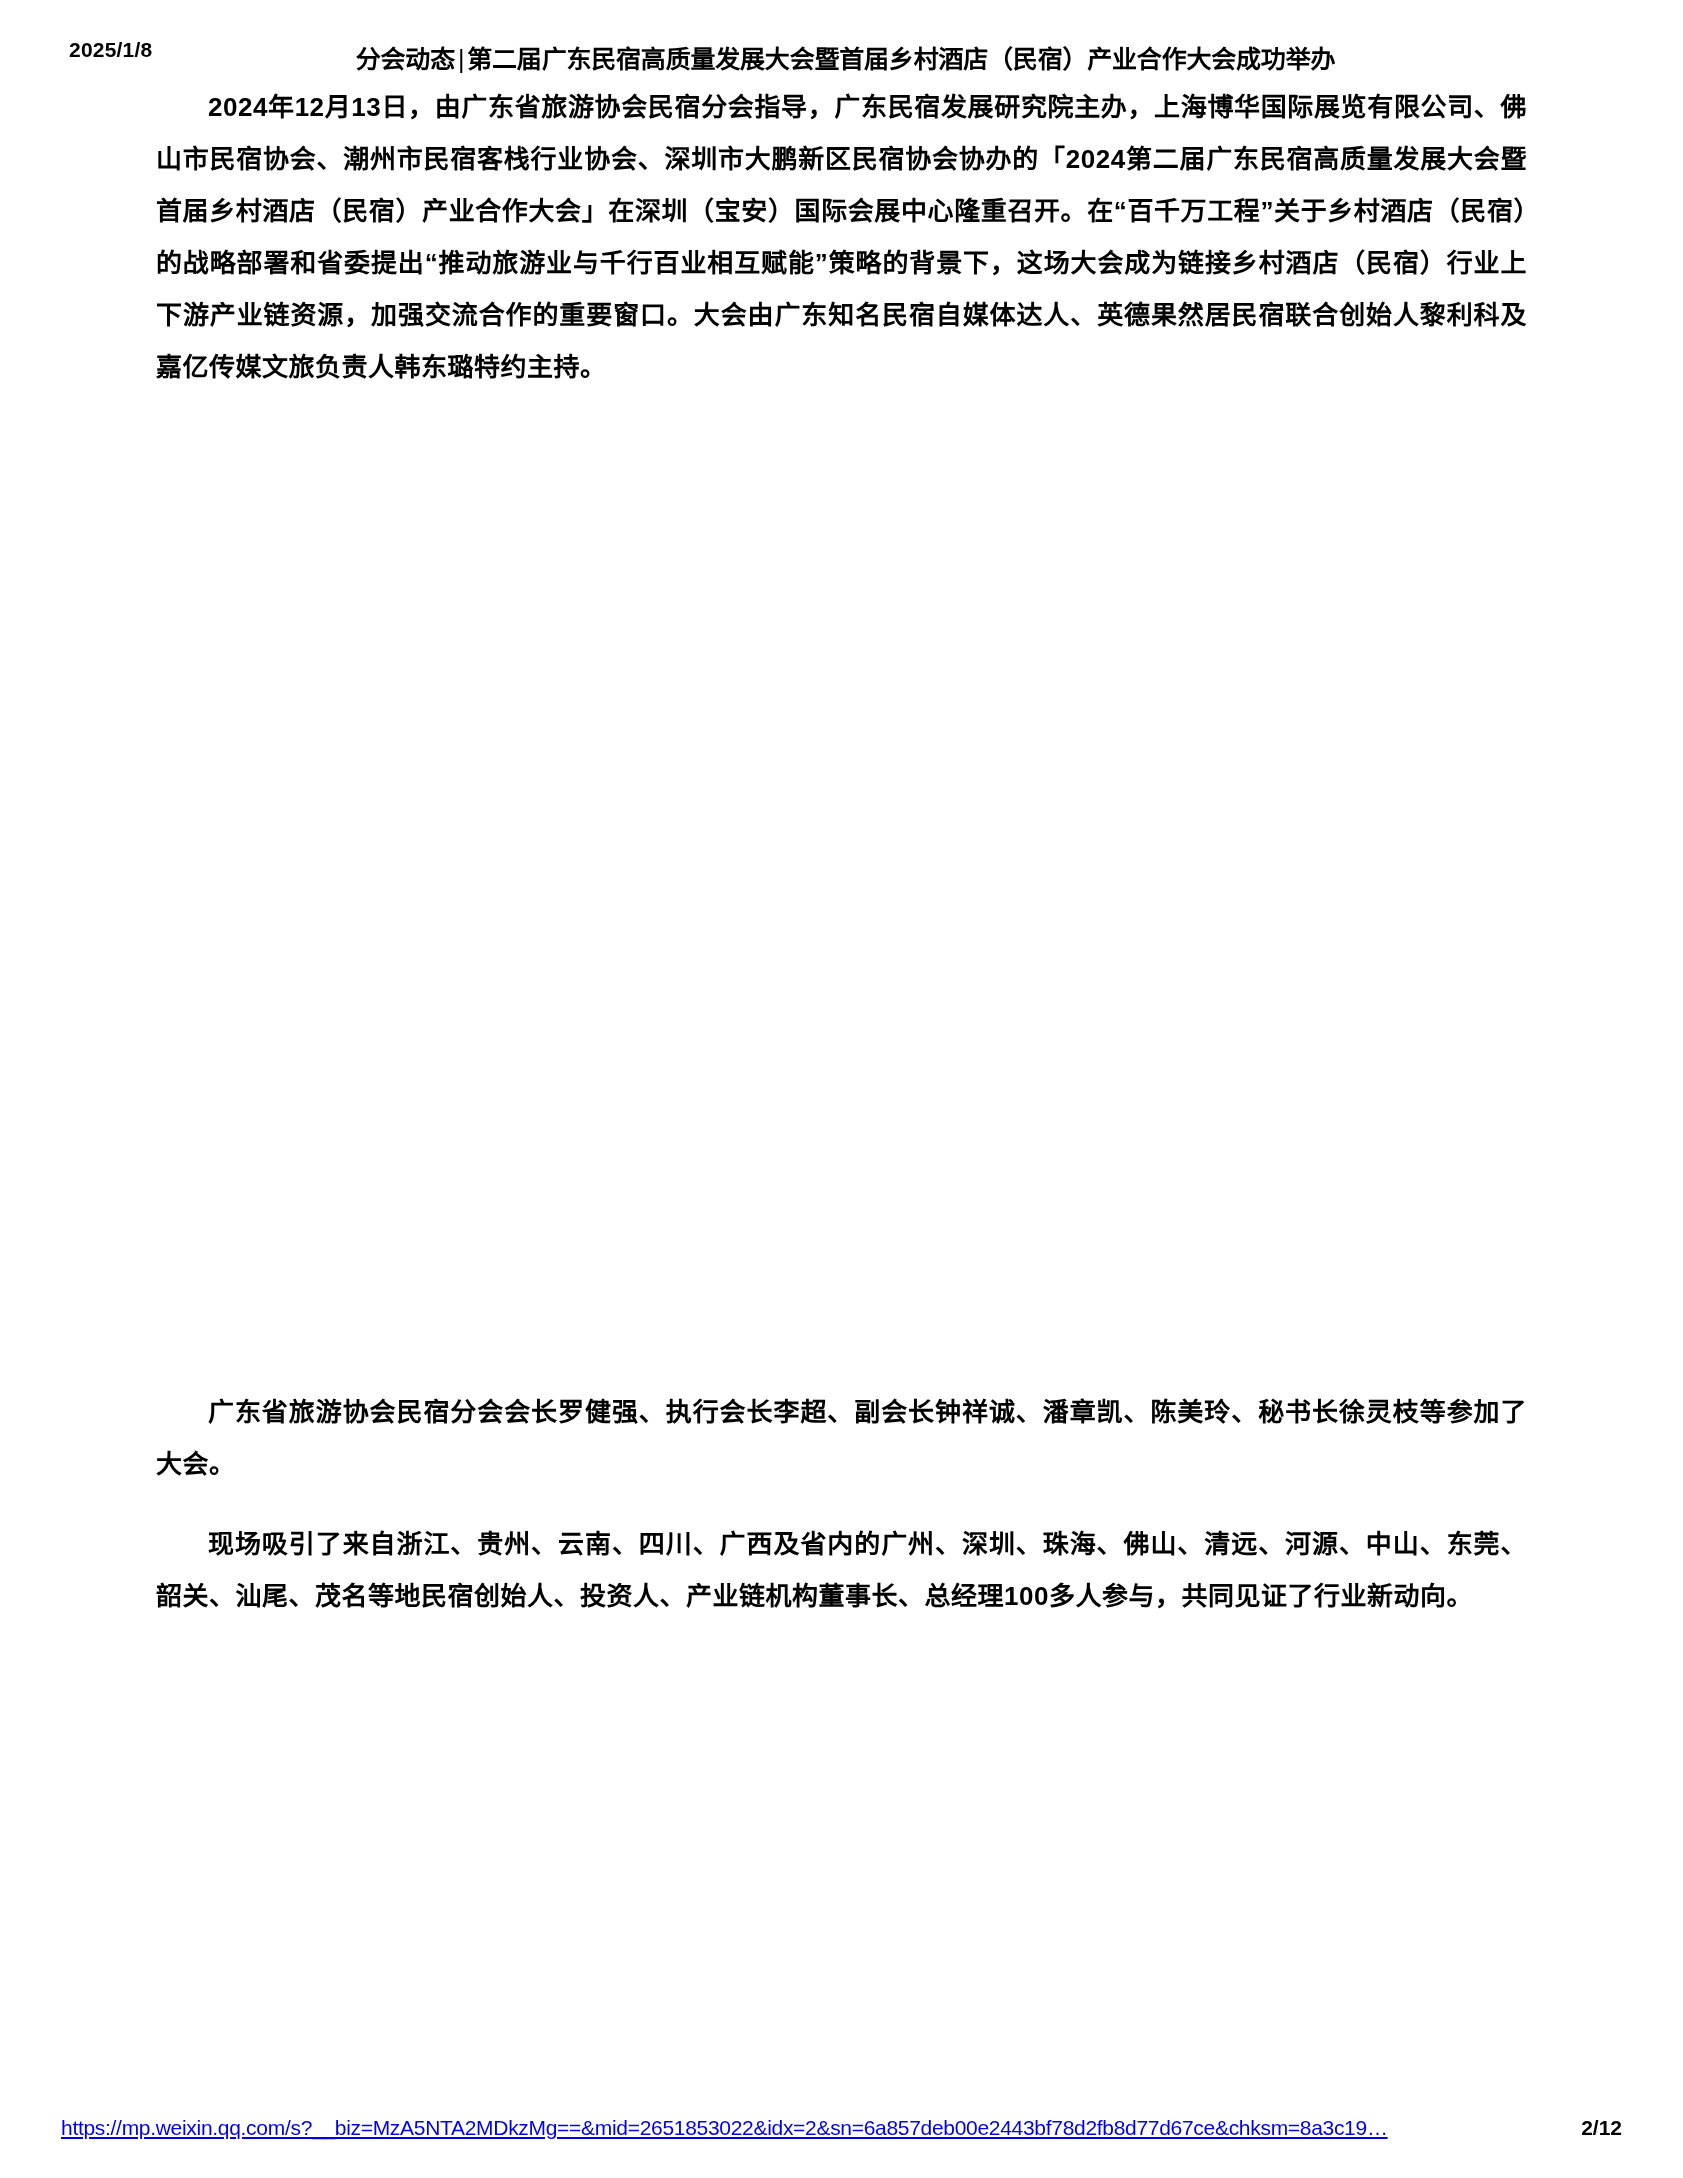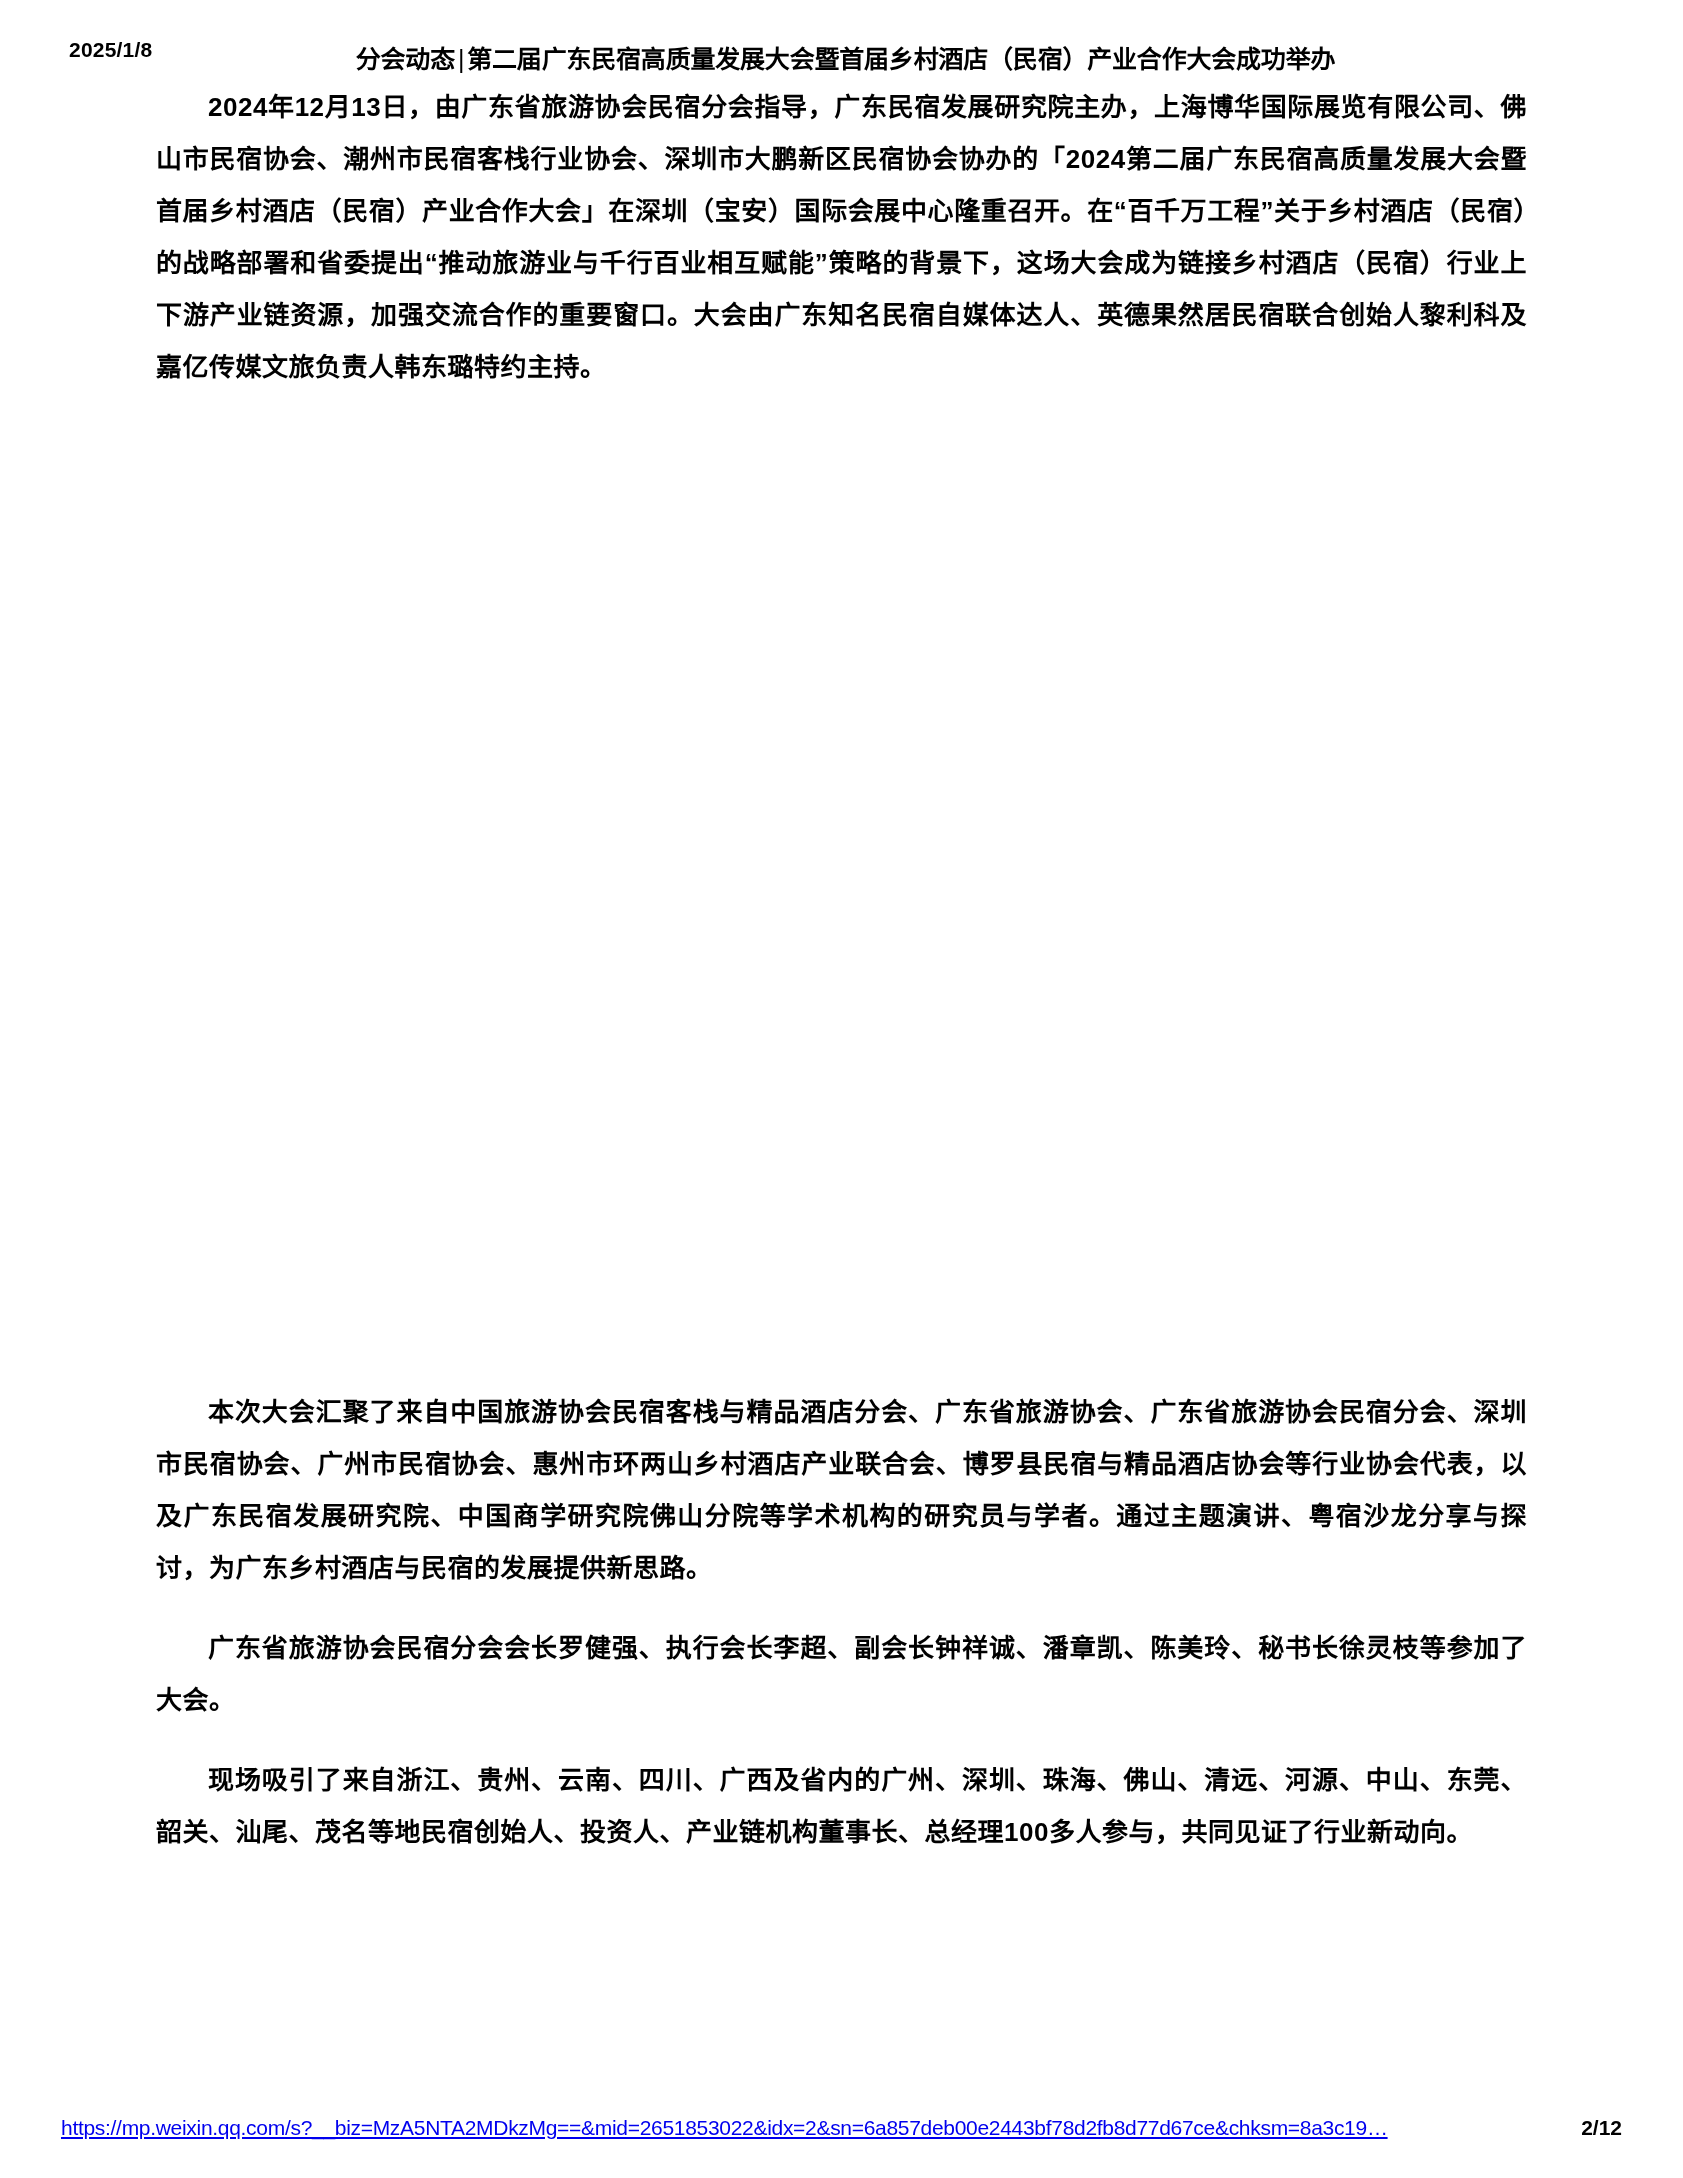--- a/index.html
+++ b/index.html
@@ -140,21 +140,20 @@
     </div>
   </div>
 
   <div class="article">
     <p class="para indent">2024年12月13日，由广东省旅游协会民宿分会指导，广东民宿发展研究院主办，上海博华国际展览有限公司、佛山市民宿协会、潮州市民宿客栈行业协会、深圳市大鹏新区民宿协会协办的「2024第二届广东民宿高质量发展大会暨首届乡村酒店（民宿）产业合作大会」在深圳（宝安）国际会展中心隆重召开。在“百千万工程”关于乡村酒店（民宿）的战略部署和省委提出“推动旅游业与千行百业相互赋能”策略的背景下，这场大会成为链接乡村酒店（民宿）行业上下游产业链资源，加强交流合作的重要窗口。大会由广东知名民宿自媒体达人、英德果然居民宿联合创始人黎利科及嘉亿传媒文旅负责人韩东璐特约主持。</p>
   </div>
 
   <div class="figure-placeholder"></div>
 
   <div class="article-lower">
-    <p class="para indent">本次大会汇聚了来自中国旅游协会民宿客栈与精品酒店分会、广东省旅游协会、广东省旅游协会民宿分会、深圳市民宿协会、广州市民宿协会、惠州市环两山乡村酒店产业联合会、博罗县民宿与精品酒店协会等行业协会代表，以及广东民宿发展研究院、中国商学研究院佛山分院等学术机构的研究员与学者。通过主题演讲、粤宿沙龙分享与探讨，为广东乡村酒店与民宿的发展提供新思路。</p>
     <p class="para indent">广东省旅游协会民宿分会会长罗健强、执行会长李超、副会长钟祥诚、潘章凯、陈美玲、秘书长徐灵枝等参加了大会。</p>
     <p class="para indent">现场吸引了来自浙江、贵州、云南、四川、广西及省内的广州、深圳、珠海、佛山、清远、河源、中山、东莞、韶关、汕尾、茂名等地民宿创始人、投资人、产业链机构董事长、总经理100多人参与，共同见证了行业新动向。</p>
   </div>
 
   <div class="page-footer">
     <a class="footer-url" href="#">https://mp.weixin.qq.com/s?__biz=MzA5NTA2MDkzMg==&amp;mid=2651853022&amp;idx=2&amp;sn=6a857deb00e2443bf78d2fb8d77d67ce&amp;chksm=8a3c19…</a>
     <div class="footer-pagenum">2/12</div>
   </div>
 
 </div>

